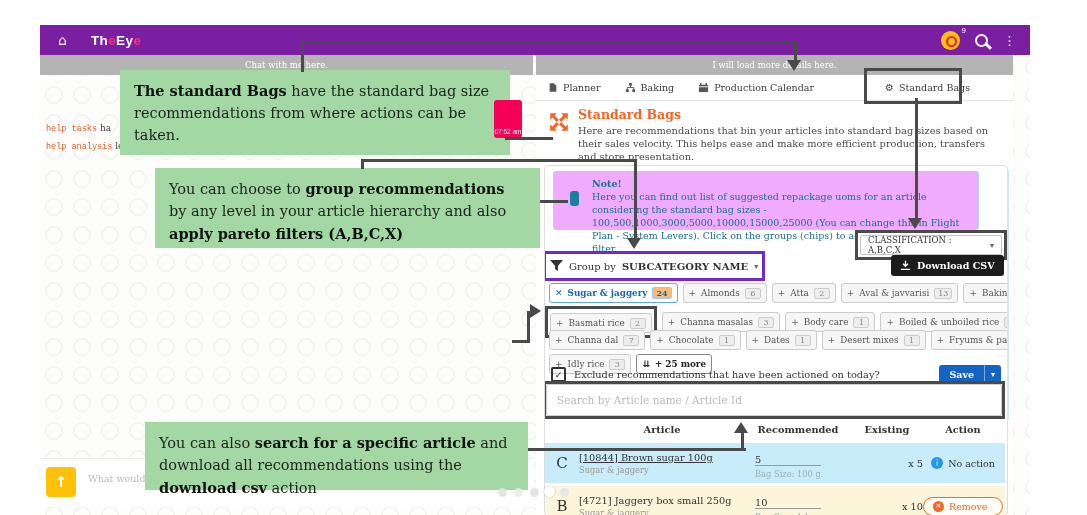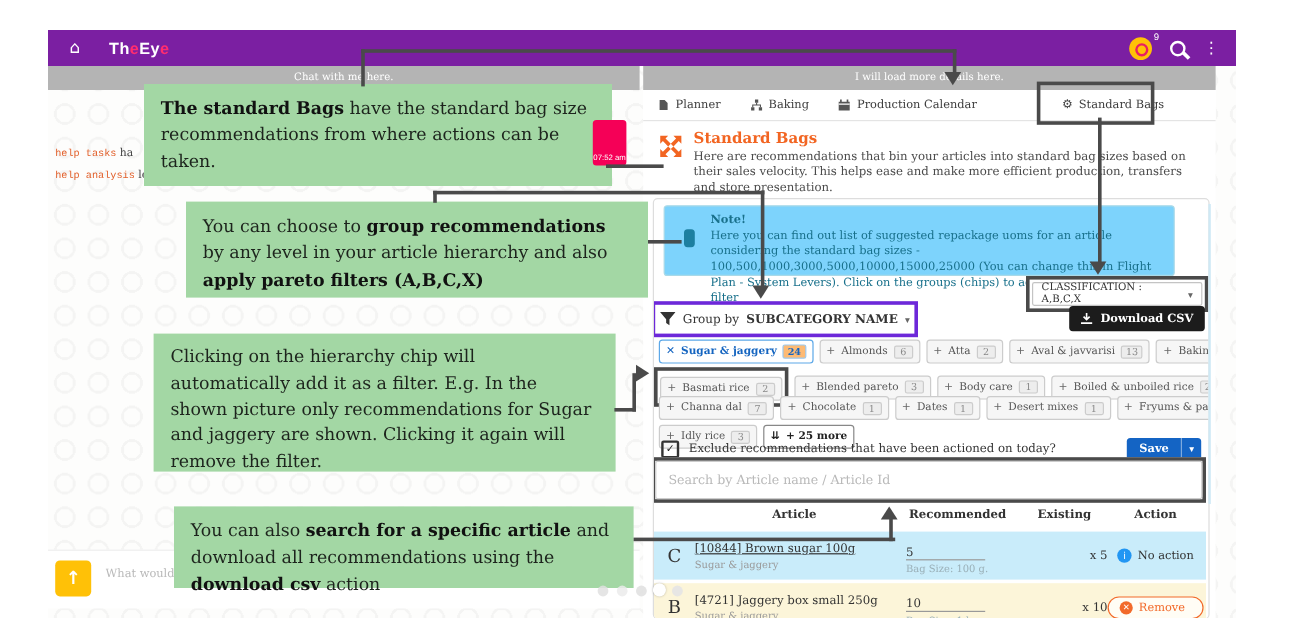--- a/index.html
+++ b/index.html
@@ -47,21 +47,21 @@
   .tab svg{display:block;}
   .tab .gear{font-family:"DejaVu Sans",sans-serif;font-size:10px;color:#444;}
   .tab-std{position:absolute;left:337px;top:0;height:25px;}
 
   .sec-icon{left:12px;top:36px;}
   .sec-title{left:42px;top:32px;color:#f26522;font-size:12.5px;font-weight:bold;}
   .sec-desc{left:42px;top:49px;font-size:9.8px;color:#4a4a4a;line-height:13px;width:420px;}
 
   .card{position:absolute;left:8px;top:90px;width:462px;height:349px;border:1px solid #ddd;border-radius:4px;background:#fff;overflow:hidden;}
 
-  .note{position:absolute;left:8px;top:5px;width:424px;height:57px;background:#7dd3fc;border:1px solid #a9d9e8;border-radius:3px;}
+  .note{position:absolute;left:8px;top:5px;width:424px;height:57px;background:#f0abfc;border:1px solid #a9d9e8;border-radius:3px;}
   .note-ic{position:absolute;left:12px;top:16px;width:16px;height:26px;}
   .note-ic .d{width:7px;height:7px;border-radius:50%;background:#1d7fa0;margin:0 auto;}
   .note-ic .b{width:9px;height:15px;border-radius:3px;background:#1d7fa0;margin:3px auto 0;}
   .note-t{position:absolute;left:38px;top:5px;color:#18708b;font-size:9.5px;line-height:13px;width:378px;}
   .note-t .nt{font-weight:bold;}
 
   .classwrap{position:absolute;left:310px;top:64px;border:3px solid #4a4a4a;padding:2px;background:#fff;}
   .classctl{display:flex;align-items:center;gap:6px;border:1px solid #c4c4c4;border-radius:2px;height:18px;padding:0 7px;
             font-size:8.5px;color:#333;background:#fff;cursor:pointer;}
   .caret{font-size:8px;color:#666;font-family:"DejaVu Sans",sans-serif;}
@@ -283,21 +283,21 @@
         <div class="chiprow" style="top:140px;">
           <span class="basmatiwrap">
             <span class="chip">
                 <span class="ic">+</span>
                 <span>Basmati rice</span>
                 <span class="cnt">2</span>
               </span>
           </span>
           <span class="chip">
               <span class="ic">+</span>
-              <span>Blended pareto</span>
+              <span>Channa masalas</span>
               <span class="cnt">3</span>
             </span>
           <span class="chip">
               <span class="ic">+</span>
               <span>Body care</span>
               <span class="cnt">1</span>
             </span>
           <span class="chip">
               <span class="ic">+</span>
               <span>Boiled &amp; unboiled rice</span>
@@ -412,23 +412,20 @@
   </div>
 
   <div class="abs edgeglow"></div>
 
   <div class="abs gbox g1">
     <b>The standard Bags</b><span> have the standard bag size recommendations from where actions can be taken.</span>
   </div>
   <div class="abs gbox g2">
     <span>You can choose to </span><b>group recommendations</b><span> by any level in your article hierarchy and also </span><b>apply pareto filters (A,B,C,X)</b>
   </div>
-  <div class="abs gbox g3">
-    <span>Clicking on the hierarchy chip will automatically add it as a filter. E.g. In the shown picture only recommendations for Sugar and jaggery are shown. Clicking it again will remove the filter.</span>
-  </div>
   <div class="abs gbox g4">
     <span>You can also </span><b>search for a specific article</b><span> and download all recommendations using the </span><b>download csv</b><span> action</span>
   </div>
 
   <div class="abs ln" style="left:301px;top:41px;width:3px;height:31px;"></div>
   <div class="abs ln" style="left:301px;top:41px;width:496px;height:3px;"></div>
   <div class="abs ln" style="left:794px;top:41px;width:3px;height:20px;"></div>
   <div class="abs arr-d" style="left:787px;top:60px;"></div>
   <div class="abs hrect" style="left:864px;top:68px;width:92px;height:30px;"></div>
 

